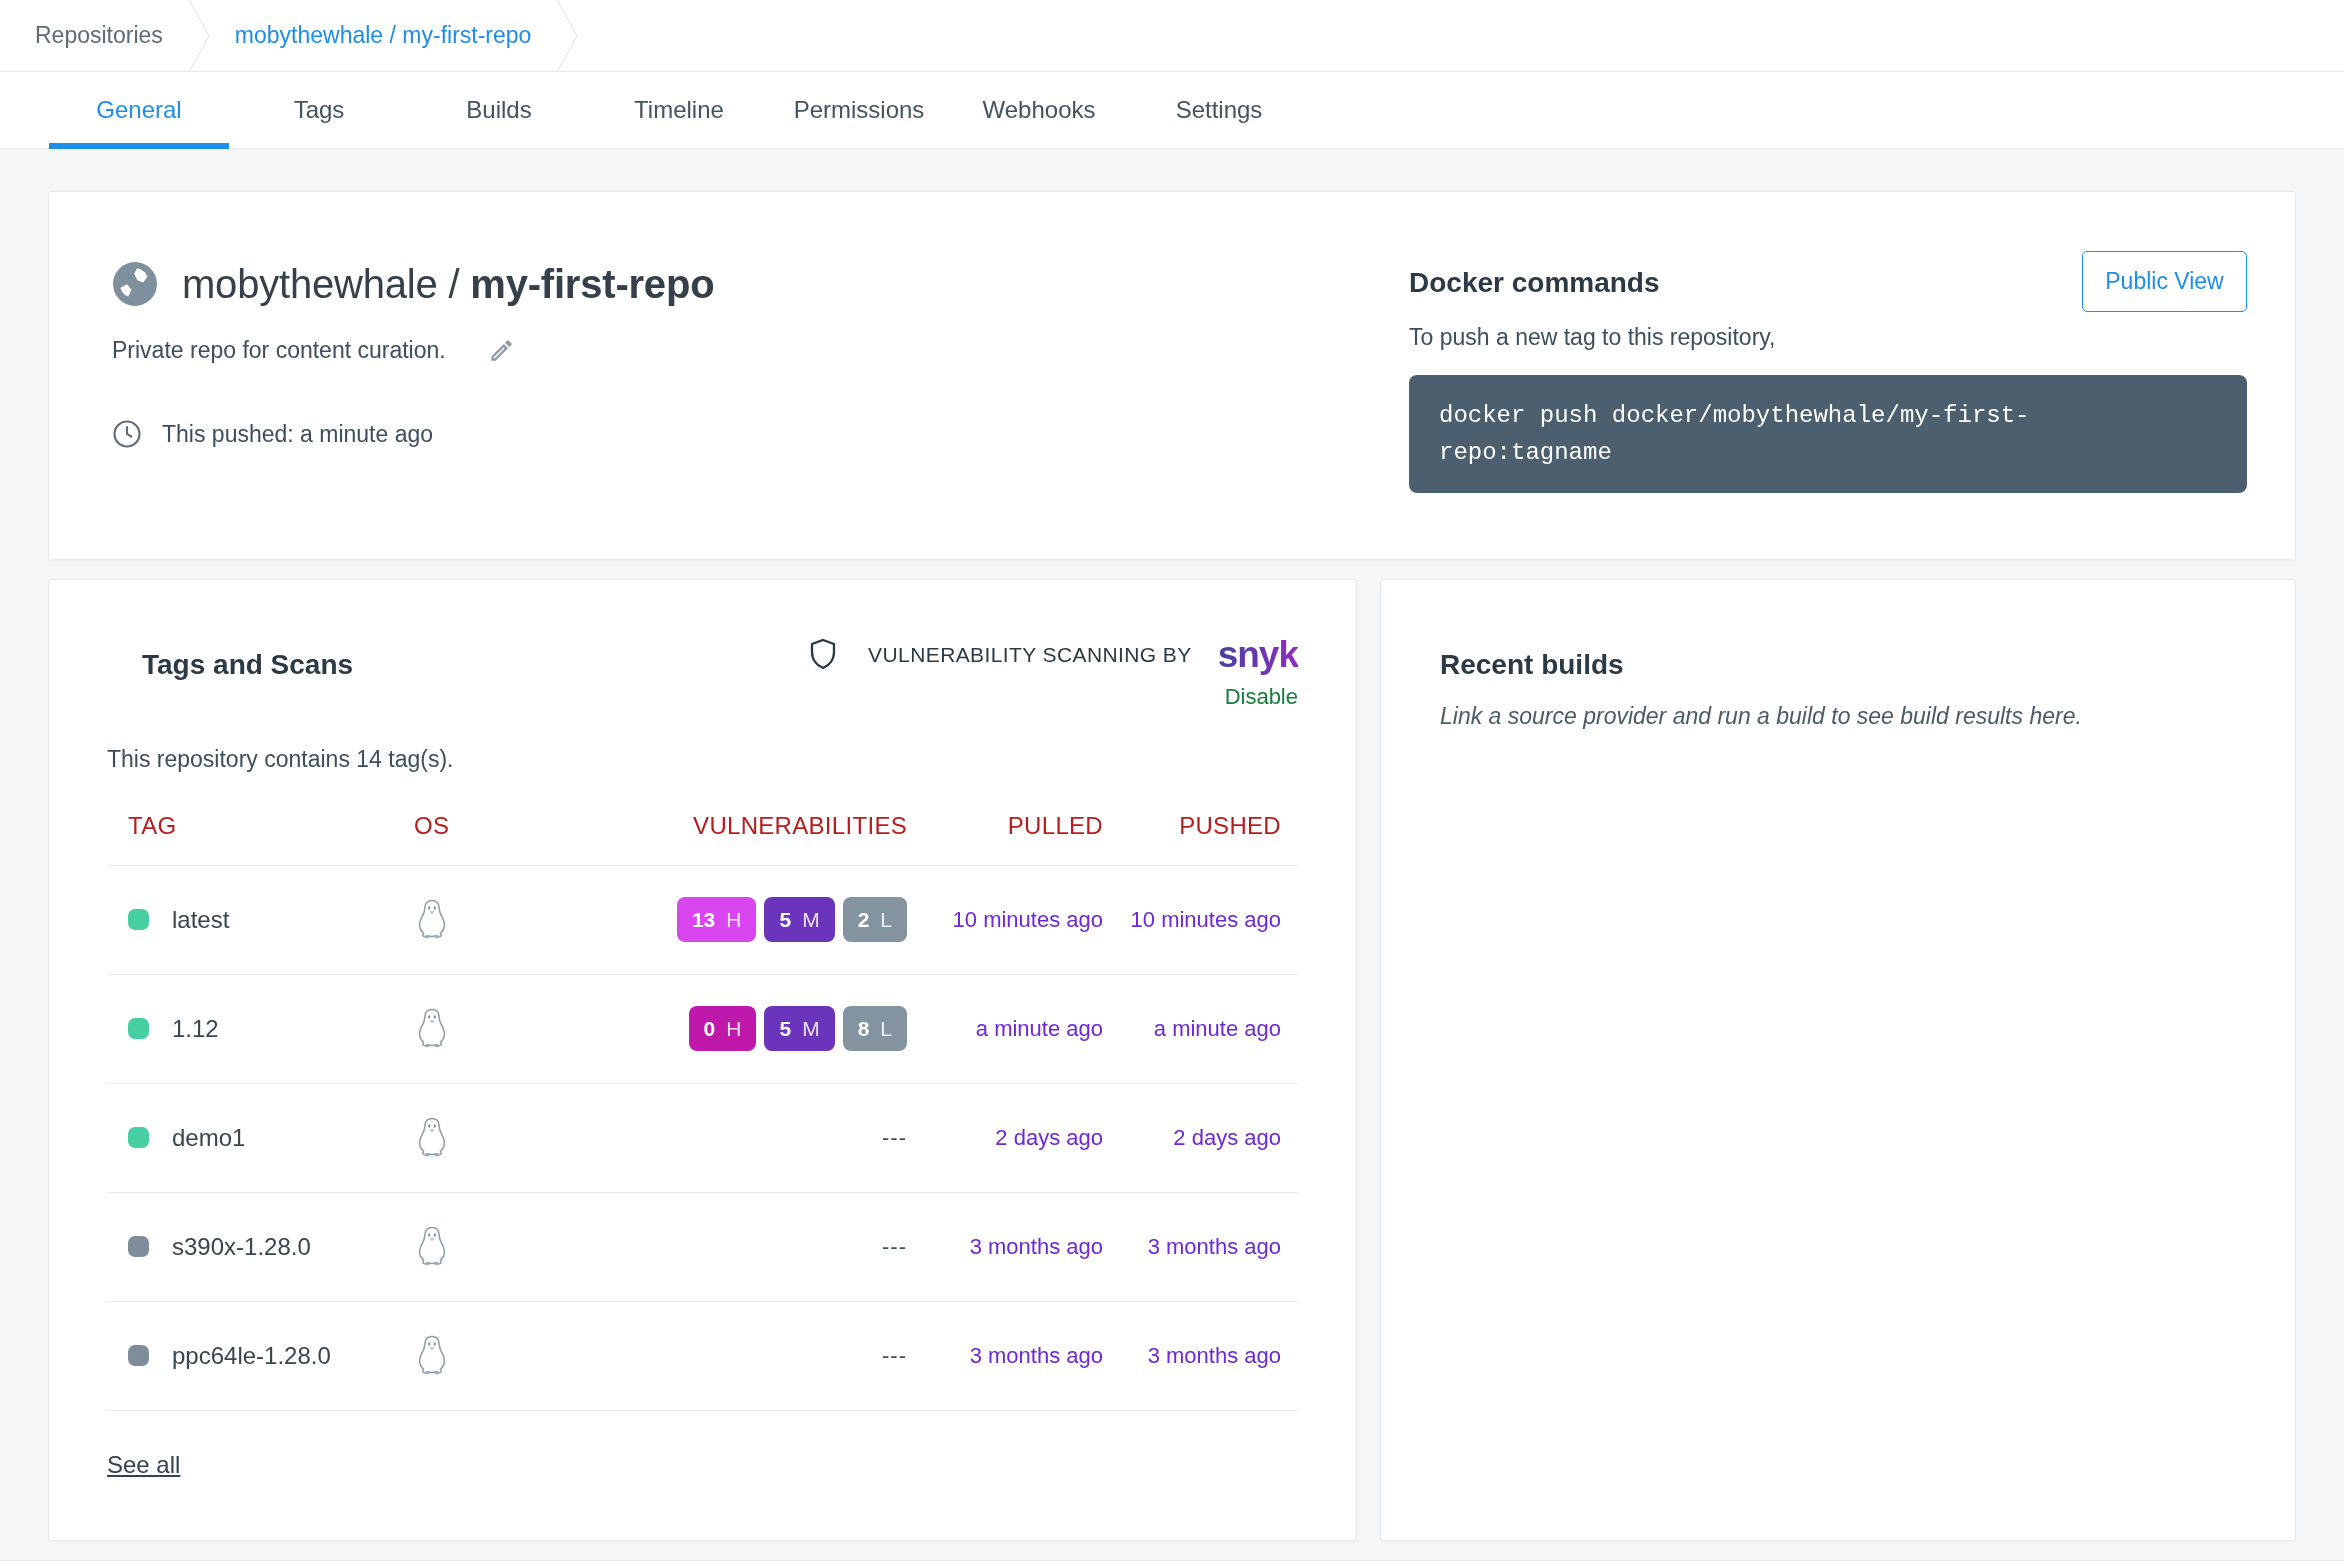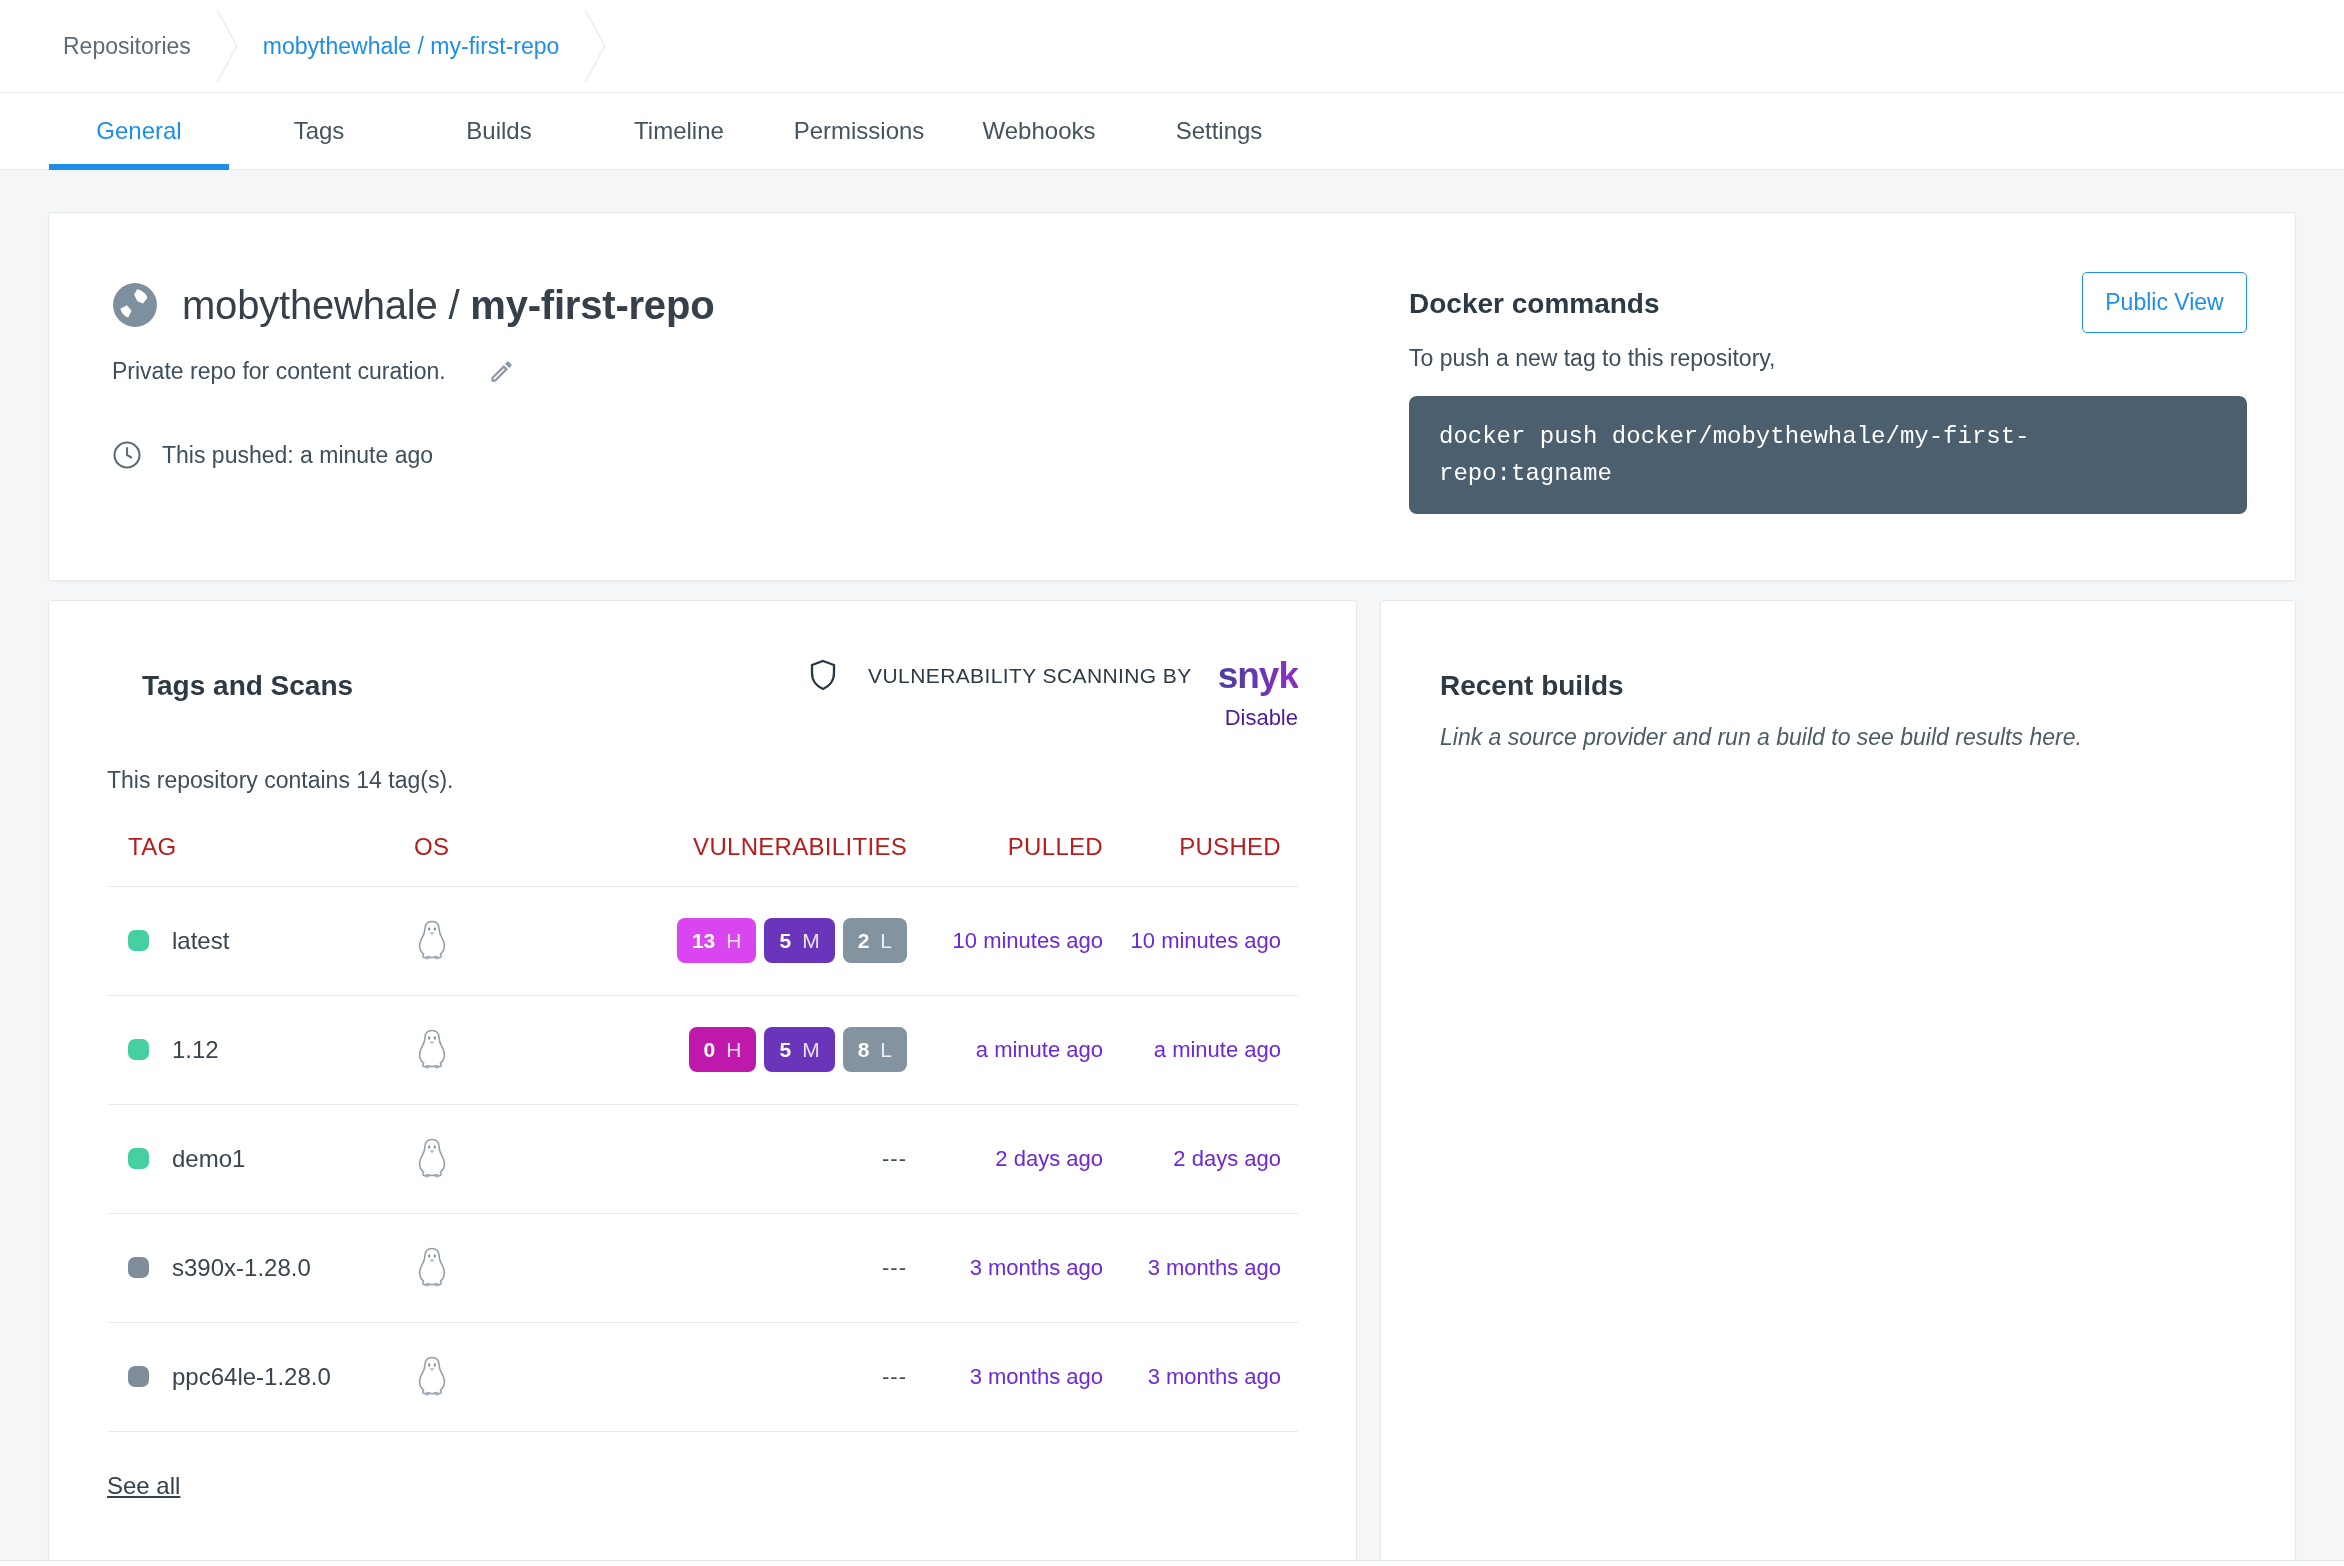--- a/index.html
+++ b/index.html
@@ -7,22 +7,22 @@
   .page {
     position:relative;
     width:2344px; height:1566px;
     background:#f5f6f8;
     font-family:"Liberation Sans", sans-serif;
     color:#3d4e5c;
     overflow:hidden;
   }
   
   .breadcrumb-bar {
-    height:93px; background:#fff; border-bottom:1px solid #eaedef;
-    display:flex; align-items:center; padding-left:63px;
+    height:72px; background:#fff; border-bottom:1px solid #eaedef;
+    display:flex; align-items:center; padding-left:35px;
   }
   .crumb { font-size:23px; color:#5d6a77; cursor:pointer; }
   .crumb.link { color:#1d8ee9; }
   .crumb-chev { margin:0 22px; flex:0 0 auto; }
   
   .tabs-bar {
     height:77px; background:#fff; border-bottom:1px solid #e7eaec;
     display:flex; padding-left:49px;
   }
   .tab {
@@ -78,21 +78,21 @@
   .tags-head h2 { margin-top:14px; }
   .scan-block { text-align:right; }
   .scan-row { display:flex; align-items:center; justify-content:flex-end;gap:16px; }
   .shield { margin-right:14px; }
   .scan-label { font-size:21px; color:#2c3a45; letter-spacing:0.4px; }
   .snyk {
     font-size:37px; font-weight:800; letter-spacing:-1px; margin-left:10px; line-height:1.1;
     background:linear-gradient(90deg,#4b3f9f 10%,#8b2ec4 95%);
     -webkit-background-clip:text; background-clip:text; color:transparent;
   }
-  .disable-link { display:inline-block; margin-top:8px; font-size:22px; color:#4c1d95; cursor:pointer; }
+  .disable-link { display:inline-block; margin-top:8px; font-size:22px; color:#15803d; cursor:pointer; }
   .summary { margin-top:36px; font-size:23px; color:#3d4e5c; }
   
   .table { margin-top:14px; }
   .thead, .trow {
     display:grid;
     grid-template-columns:293px 149px 364px 198px 188px;
     align-items:center;
     border-bottom:1px solid #e9ebee;
   }
   .thead { height:79px; font-size:24px; color:#b91c1c; letter-spacing:0.3px; }

